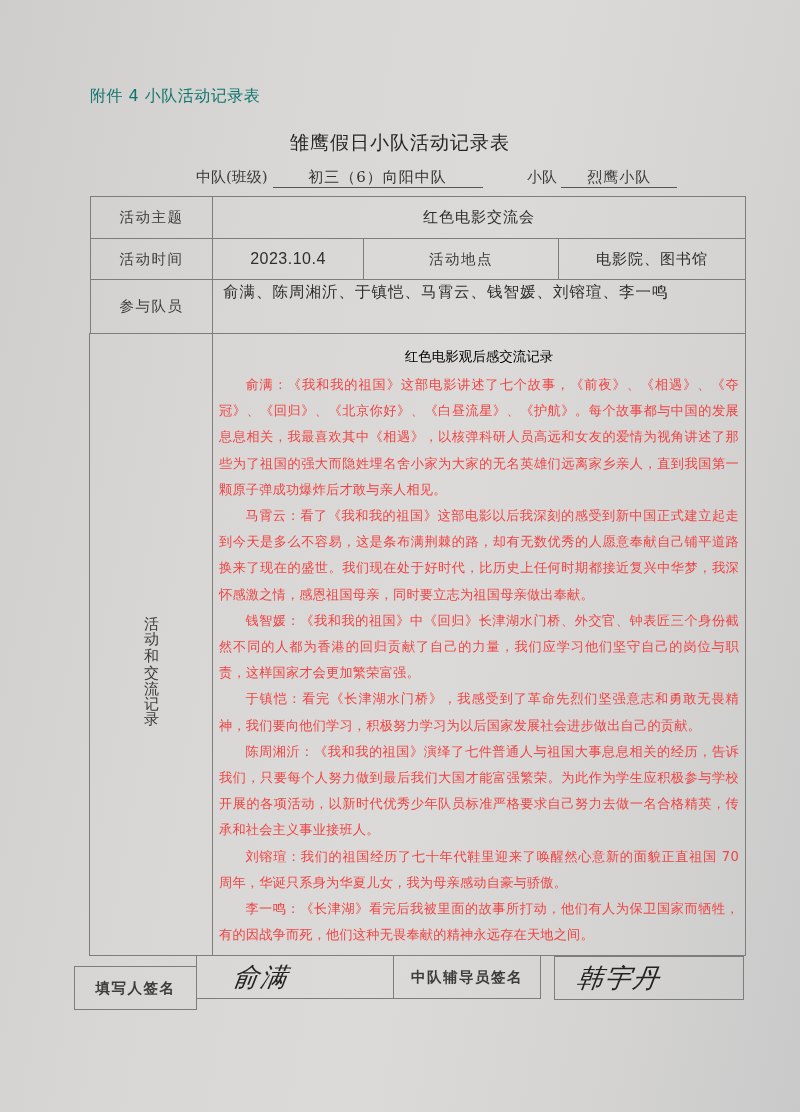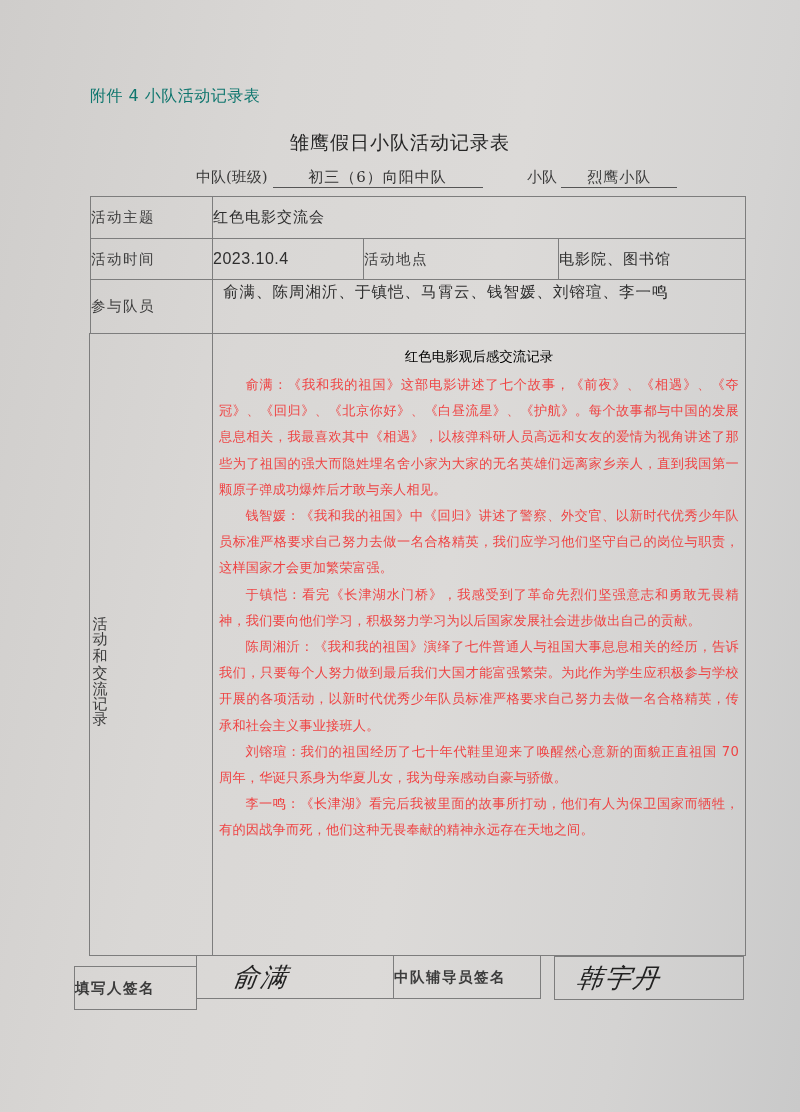--- a/index.html
+++ b/index.html
@@ -25,21 +25,21 @@
     }
     .meta-line .fill {
       display: inline-block; border-bottom: 1.5px solid #555; text-align: center;
       color: #333; letter-spacing: 1px;
     }
     .meta-squad { position: absolute; top: 168px; left: 527px; font-size: 15px; color: #3a3a3a; font-family: Liberation Sans, sans-serif; }
     .meta-squad .fill { display: inline-block; border-bottom: 1.5px solid #555; width: 116px; text-align: center; letter-spacing: 1px; }
     .cell {
       position: absolute; box-sizing: border-box;
       border: 1.3px solid #7d7d7d;
-      display: flex; align-items: center; justify-content: flex-start;
+      display: flex; align-items: center; justify-content: center;
       font-size: 15px; color: #2e2e2e;
     }
     .label { font-family: "DejaVu Serif", serif; color: #3c3c3c; letter-spacing: 1.5px; font-size: 14.5px; }
     .value { font-family: "DejaVu Serif", serif; letter-spacing: 1px; }
     .vertical-label {
       writing-mode: vertical-rl; text-orientation: upright; letter-spacing: 16px;
       font-family: "DejaVu Serif", serif; color: #3a3a3a; font-size: 15px;
     }
     .record {
       align-items: flex-start; justify-content: flex-start;
@@ -100,21 +100,22 @@
   <div class="cell value" style="left:212px; top:279px; width:534px; height:55px; justify-content:flex-start; padding-left:10px; align-items:flex-start; padding-top:2px; font-size:15.5px;">
     <span>俞满、陈周湘沂、于镇恺、马霄云、钱智媛、刘镕瑄、李一鸣</span>
   </div>
 
   <div class="cell" style="left:89px; top:333px; width:124px; height:623px;">
     <span class="vertical-label" style="margin-top:30px;">活动和交流记录</span>
   </div>
   <div class="cell record" style="left:212px; top:333px; width:534px; height:623px;">
     <h3>红色电影观后感交流记录</h3>
     <p>俞满：《我和我的祖国》这部电影讲述了七个故事，《前夜》、《相遇》、《夺冠》、《回归》、《北京你好》、《白昼流星》、《护航》。每个故事都与中国的发展息息相关，我最喜欢其中《相遇》，以核弹科研人员高远和女友的爱情为视角讲述了那些为了祖国的强大而隐姓埋名舍小家为大家的无名英雄们远离家乡亲人，直到我国第一颗原子弹成功爆炸后才敢与亲人相见。</p>
-    <p>钱智媛：《我和我的祖国》中《回归》讲述了警察、外交官、以新时代优秀少年队员标准严格要求自己努力去做一名合格精英，我们应学习他们坚守自己的岗位与职责，这样国家才会更加繁荣富强。</p>
+    <p>马霄云：看了《我和我的祖国》这部电影以后我深刻的感受到新中国正式建立起走到今天是多么不容易，这是条布满荆棘的路，却有无数优秀的人愿意奉献自己铺平道路换来了现在的盛世。我们现在处于好时代，比历史上任何时期都接近复兴中华梦，我深怀感激之情，感恩祖国母亲，同时要立志为祖国母亲做出奉献。</p>
+    <p>钱智媛：《我和我的祖国》中《回归》长津湖水门桥、外交官、钟表匠三个身份截然不同的人都为香港的回归贡献了自己的力量，我们应学习他们坚守自己的岗位与职责，这样国家才会更加繁荣富强。</p>
     <p>于镇恺：看完《长津湖水门桥》，我感受到了革命先烈们坚强意志和勇敢无畏精神，我们要向他们学习，积极努力学习为以后国家发展社会进步做出自己的贡献。</p>
     <p>陈周湘沂：《我和我的祖国》演绎了七件普通人与祖国大事息息相关的经历，告诉我们，只要每个人努力做到最后我们大国才能富强繁荣。为此作为学生应积极参与学校开展的各项活动，以新时代优秀少年队员标准严格要求自己努力去做一名合格精英，传承和社会主义事业接班人。</p>
     <p>刘镕瑄：我们的祖国经历了七十年代鞋里迎来了唤醒然心意新的面貌正直祖国 70 周年，华诞只系身为华夏儿女，我为母亲感动自豪与骄傲。</p>
     <p>李一鸣：《长津湖》看完后我被里面的故事所打动，他们有人为保卫国家而牺牲，有的因战争而死，他们这种无畏奉献的精神永远存在天地之间。</p>
   </div>
 
   <div class="cell label" style="left:74px; top:955px; width:123px; height:44px; font-weight:bold;margin-top:11px;">
     <span>填写人签名</span>
   </div>
   <div class="cell" style="left:196px; top:955px; width:198px; height:44px; justify-content:flex-start; padding-left:36px;">

